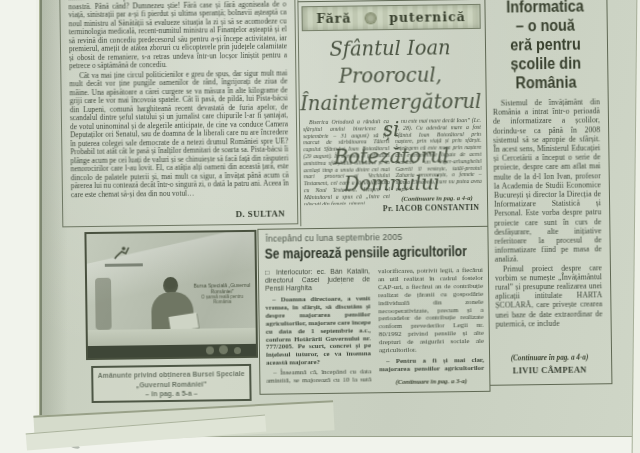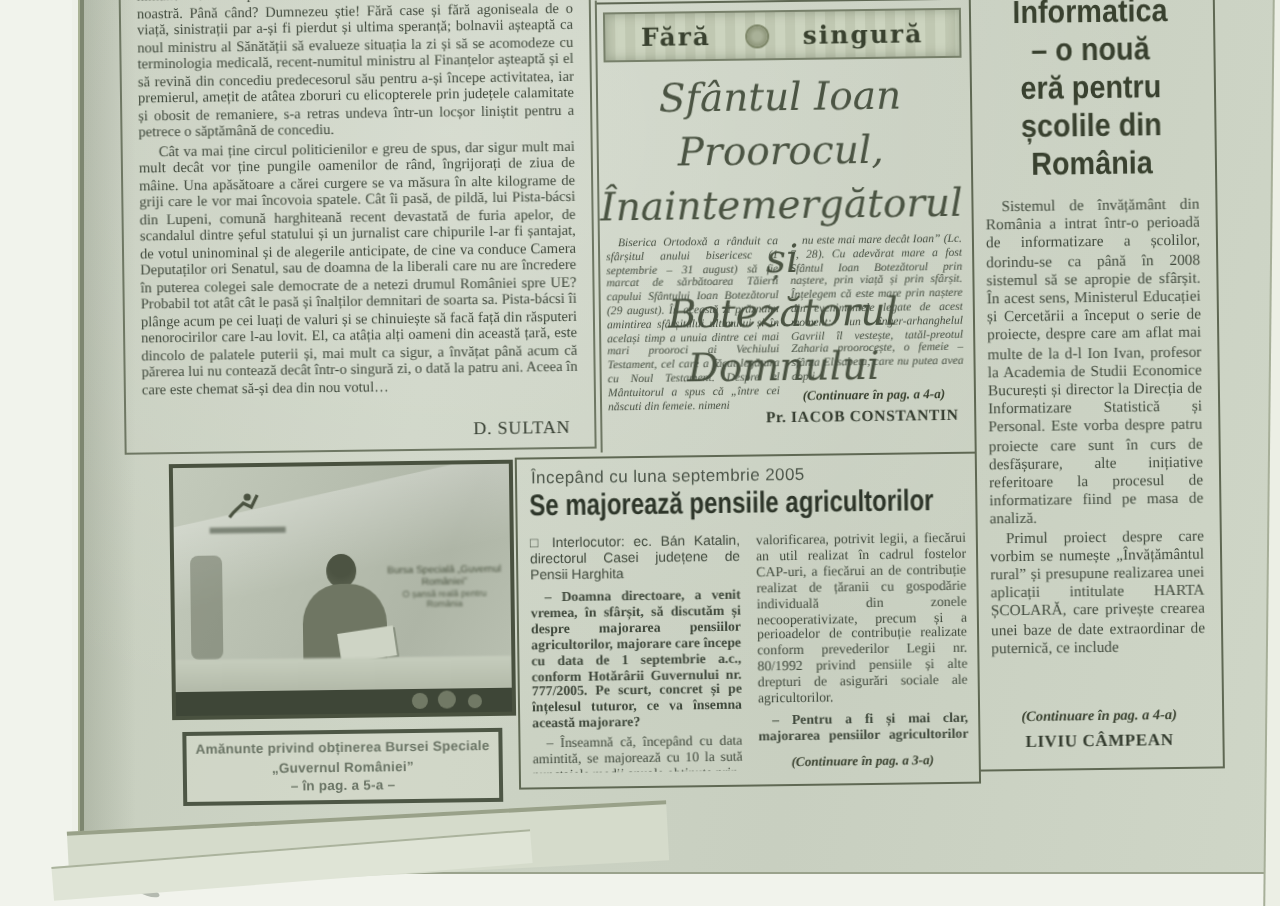--- a/index.html
+++ b/index.html
@@ -35,21 +35,21 @@
   .content{left:-42px;top:16px;width:640px;height:470px;
     transform:rotate(-0.75deg);transform-origin:320px 200px;
     filter:blur(0.22px);}
 
   
   .left-article{left:62px;top:-34px;width:234px;height:256px;border:1px solid #6e7763;}
   .la-text{position:absolute;left:8px;right:8px;top:24px;height:208px;overflow:hidden;
     font-size:7.3px;line-height:8.5px;text-align:justify;color:#3f483b;}
   .la-text p{margin:0;}
   .la-text p + p{text-indent:10px;margin-top:1px;}
-  .la-byline{position:absolute;right:12px;bottom:5px;font-weight:normal;font-size:9px;
+  .la-byline{position:absolute;right:12px;bottom:5px;font-weight:bold;font-size:9px;
     letter-spacing:0.4px;color:#343c2f;}
 
   
   .rel-rule{left:300px;top:-2px;width:184px;height:2px;
     border-top:1px solid #5d6652;border-bottom:1px solid #5d6652;}
   .rel-leftborder{left:300px;top:0px;width:0;height:226px;border-left:1px solid #6e7763;}
   .banner{left:304px;top:6px;width:177px;height:23px;
     border:1px solid #77806a;
     background:repeating-linear-gradient(90deg,#c0c8b2 0 5px,#ccd4bf 5px 10px);
     box-shadow:inset 0 0 6px rgba(70,80,60,0.35);
@@ -148,21 +148,21 @@
         <p>Cât va mai ține circul politicienilor e greu de spus, dar sigur mult mai mult decât vor ține pungile oamenilor de rând, îngrijorați de ziua de mâine. Una apăsătoare a cărei curgere se va măsura în alte kilograme de griji care le vor mai încovoia spatele. Cât îi pasă, de pildă, lui Pista-bácsi din Lupeni, comună harghiteană recent devastată de furia apelor, de scandalul dintre șeful statului și un jurnalist care chipurile l-ar fi șantajat, de votul uninominal și de alegerile anticipate, de cine va conduce Camera Deputaților ori Senatul, sau de doamna de la liberali care nu are încredere în puterea colegei sale democrate de a netezi drumul României spre UE? Probabil tot atât cât le pasă și înalților demnitari de soarta sa. Pista-bácsi îi plânge acum pe cei luați de valuri și se chinuiește să facă față din răsputeri nenorocirilor care l-au lovit. El, ca atâția alți oameni din această țară, este dincolo de palatele puterii și, mai mult ca sigur, a învățat până acum că părerea lui nu contează decât într-o singură zi, o dată la patru ani. Aceea în care este chemat să-și dea din nou votul…</p>
       </div>
       <div class="la-byline">D. SULTAN</div>
     </div>
 
     <div class="abs rel-rule"></div>
     <div class="abs rel-leftborder"></div>
     <div class="abs banner">
       <span>Fără</span>
       <span class="banner-orn"></span>
-      <span>singură</span>
+      <span>puternică</span>
     </div>
     <div class="abs script-title">
       <div>Sfântul Ioan Proorocul,</div>
       <div>Înaintemergătorul și</div>
       <div>Botezătorul Domnului</div>
     </div>
     <div class="abs rel-col" style="left:304px;">
       <p>Biserica Ortodoxă a rânduit ca sfârșitul anului bisericesc (1 septembrie – 31 august) să fie marcat de sărbătoarea Tăierii capului Sfântului Ioan Botezătorul (29 august). În această zi prăznuim amintirea sfârșitului ultimului și în același timp a unuia dintre cei mai mari prooroci ai Vechiului Testament, cel care a făcut legătura cu Noul Testament. Despre el Mântuitorul a spus că „între cei născuți din femeie, nimeni</p>
     </div>
     <div class="abs rel-col" style="left:396px;">

